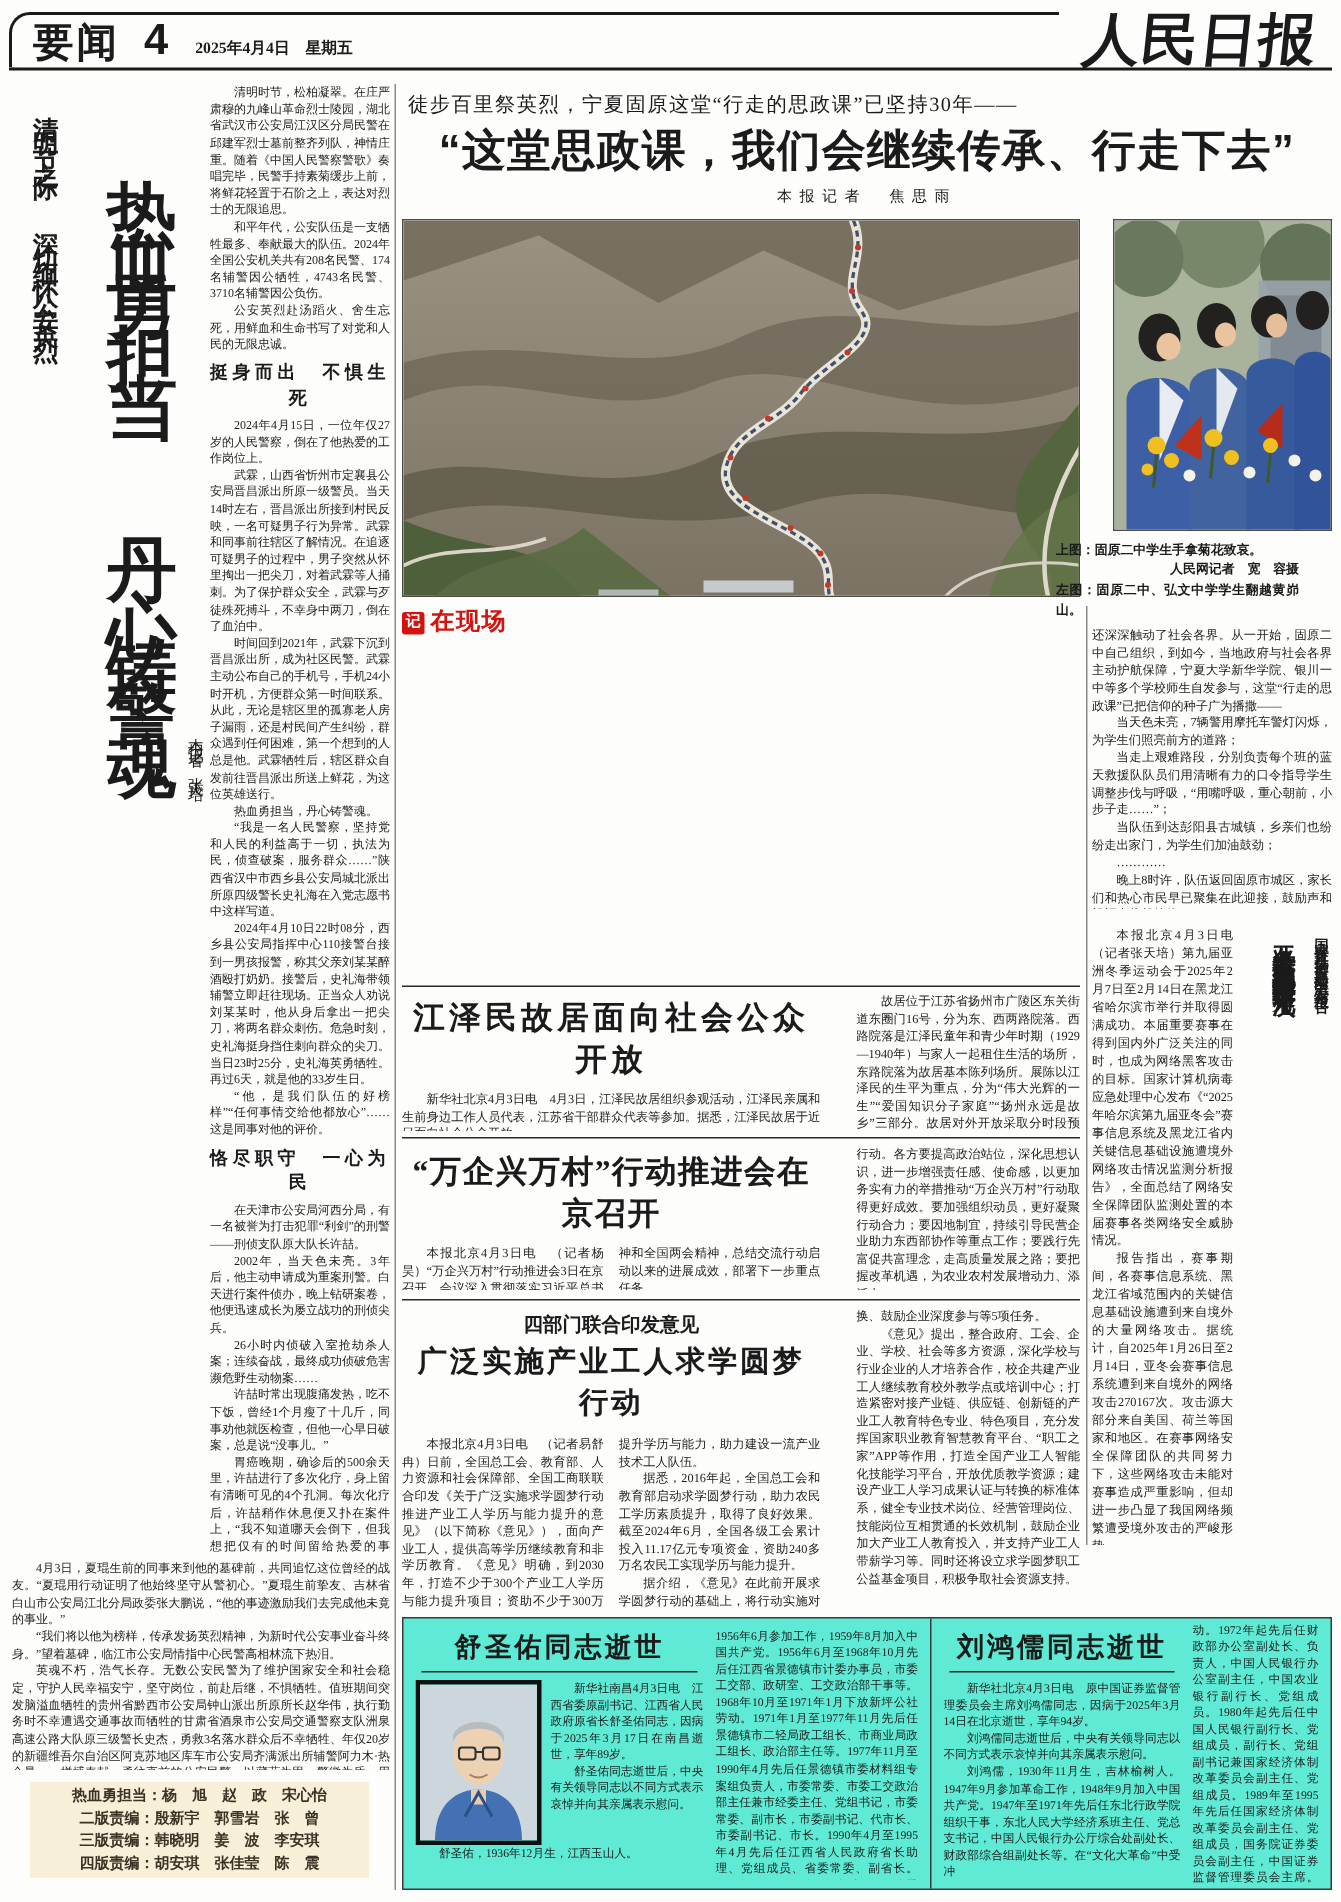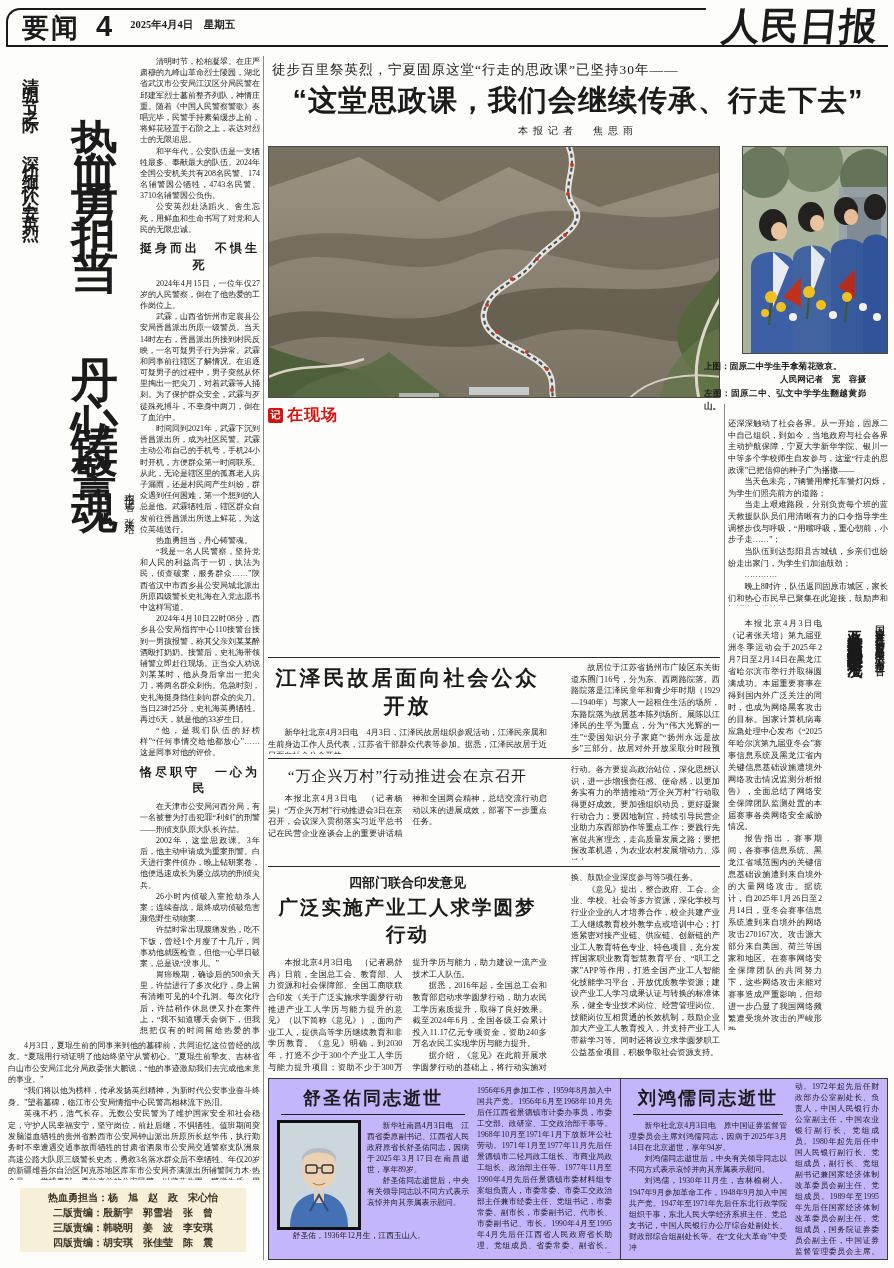--- a/index.html
+++ b/index.html
@@ -3,21 +3,21 @@
 <meta charset="utf-8">
 <style>
   * { margin:0; padding:0; box-sizing:border-box; }
   html,body { width:894px; }
   body { font-family:"Liberation Serif","DejaVu Serif",serif; background:#f4f3ef; color:#1b1b1b; }
   .page { position:relative; width:894px; height:1268px; background:#fdfdfb; overflow:hidden; }
 
   
   .band { position:absolute; left:6px; top:8px; width:700px; height:37px;
           border:2px solid #1a1a1a; border-right:none; border-bottom:none;
-          border-radius:14px 0 0 0; display:flex; padding-left:14px; }
+          border-radius:14px 0 0 0; display:flex; align-items:center; padding-left:14px; }
   .hr-top { position:absolute; left:6px; top:45px; width:882px; border-top:2px solid #1a1a1a; }
   .sec-name { font-size:27px; font-weight:900; letter-spacing:2px; }
   .sec-num { font-size:29px; font-weight:700; margin-left:16px; font-family:"Liberation Sans",sans-serif; }
   .sec-date { font-size:10.5px; font-weight:700; margin-left:18px; margin-top:8px; }
   .masthead { position:absolute; right:10px; top:1px; font-size:38px; font-weight:900;
               transform:skewX(-6deg); letter-spacing:1px; background:#fdfdfb; padding:0 6px; }
 
   
   .vline { position:absolute; width:1px; background:#8a8a8a; }
   .hrule { position:absolute; border-top:1.5px solid #2a2a2a; }
@@ -72,39 +72,39 @@
 
   
   .art-flex { position:absolute; display:flex; gap:24px; overflow:hidden; }
   .jiang { left:268px; top:662px; width:452px; height:92px; }
   .jl { width:288px; overflow:hidden; }
   .jl h2 { font-size:21px; font-weight:700; text-align:center; letter-spacing:3px; margin:2px 0 7px; }
   .sidecol { width:154px; overflow:hidden; font-size:8.2px; line-height:1.42; }
   .bodytxt { font-size:8.2px; line-height:1.42; }
   .wanqi { left:268px; top:764px; width:452px; height:96px; }
   .wl { width:288px; overflow:hidden; }
-  .wl h2 { font-size:15px; font-weight:400; text-align:center; letter-spacing:1px; margin:3px 0 7px; }
+  .wl h2 { font-size:21px; font-weight:700; text-align:center; letter-spacing:1px; margin:3px 0 7px; }
   .twocol { column-count:2; column-gap:10px; overflow:hidden; }
   .sibu { left:268px; top:872px; width:452px; height:200px; }
   .sl { width:288px; overflow:hidden; }
   .sl .k { font-size:13px; font-weight:800; text-align:center; margin:2px 0 2px; text-indent:0; }
   .sl h2 { font-size:19.5px; font-weight:700; text-align:center; letter-spacing:2px; margin:0 0 9px; }
 
   
   .yadong { position:absolute; left:728px; top:614px; width:160px; height:416px;
             display:flex; overflow:hidden; }
   .yd-body { width:94px; font-size:8.2px; line-height:1.46; overflow:hidden; padding-top:4px; }
   .yd-title { width:42px; writing-mode:vertical-rl; font-family:"Liberation Sans",sans-serif;
               font-size:15.5px; font-weight:900; letter-spacing:1.5px; line-height:1.2; padding-top:4px; }
   .yd-kicker { width:22px; writing-mode:vertical-rl; font-size:9.5px; font-weight:700;
                letter-spacing:2.5px; padding-top:4px; }
 
   
   .obits { position:absolute; left:268px; top:1078px; width:620px; height:182px;
-           border:1px solid #3a3a3a; display:flex; background:#c4b5fd; }
+           border:1px solid #3a3a3a; display:flex; background:#5eead4; }
   .obit { padding:6px 8px; display:flex; gap:8px; overflow:hidden; }
   .obit-shu { width:352px; border-right:1px solid #3a3a3a; }
   .obit-liu { flex:1;align-items:center; }
   .obit-left { overflow:hidden; }
   .obit-shu .obit-left { width:192px; }
   .obit-liu .obit-left { width:158px; }
   .obit h2 { font-family:"Liberation Sans",sans-serif; font-size:18px; font-weight:900;
              text-align:center; letter-spacing:2px; border-bottom:1.5px solid #222;
              padding-bottom:4px; margin:1px 4px 5px; }
   .obit-right { flex:1; overflow:hidden; font-size:7.8px; line-height:1.42; }
@@ -143,21 +143,21 @@
         <h4 class="sub">挺身而出　不惧生死</h4>
         <p>2024年4月15日，一位年仅27岁的人民警察，倒在了他热爱的工作岗位上。</p>
         <p>武霖，山西省忻州市定襄县公安局晋昌派出所原一级警员。当天14时左右，晋昌派出所接到村民反映，一名可疑男子行为异常。武霖和同事前往辖区了解情况。在追逐可疑男子的过程中，男子突然从怀里掏出一把尖刀，对着武霖等人捅刺。为了保护群众安全，武霖与歹徒殊死搏斗，不幸身中两刀，倒在了血泊中。</p>
         <p>时间回到2021年，武霖下沉到晋昌派出所，成为社区民警。武霖主动公布自己的手机号，手机24小时开机，方便群众第一时间联系。从此，无论是辖区里的孤寡老人房子漏雨，还是村民间产生纠纷，群众遇到任何困难，第一个想到的人总是他。武霖牺牲后，辖区群众自发前往晋昌派出所送上鲜花，为这位英雄送行。</p>
         <p>热血勇担当，丹心铸警魂。</p>
         <p>“我是一名人民警察，坚持党和人民的利益高于一切，执法为民，侦查破案，服务群众……”陕西省汉中市西乡县公安局城北派出所原四级警长史礼海在入党志愿书中这样写道。</p>
         <p>2024年4月10日22时08分，西乡县公安局指挥中心110接警台接到一男孩报警，称其父亲刘某某醉酒殴打奶奶。接警后，史礼海带领辅警立即赶往现场。正当众人劝说刘某某时，他从身后拿出一把尖刀，将两名群众刺伤。危急时刻，史礼海挺身挡住刺向群众的尖刀。当日23时25分，史礼海英勇牺牲。再过6天，就是他的33岁生日。</p>
         <p>“他，是我们队伍的好榜样”“任何事情交给他都放心”……这是同事对他的评价。</p>
         <h4 class="sub">恪尽职守　一心为民</h4>
         <p>在天津市公安局河西分局，有一名被誉为打击犯罪“利剑”的刑警——刑侦支队原大队长许喆。</p>
-        <p>2002年，这堂思政课。3年后，他主动申请成为重案刑警。白天进行案件侦办，晚上钻研案卷，他便迅速成长为屡立战功的刑侦尖兵。</p>
+        <p>2002年，当天色未亮。3年后，他主动申请成为重案刑警。白天进行案件侦办，晚上钻研案卷，他便迅速成长为屡立战功的刑侦尖兵。</p>
         <p>26小时内侦破入室抢劫杀人案；连续奋战，最终成功侦破危害濒危野生动物案……</p>
         <p>许喆时常出现腹痛发热，吃不下饭，曾经1个月瘦了十几斤，同事劝他就医检查，但他一心早日破案，总是说“没事儿。”</p>
         <p>胃癌晚期，确诊后的500余天里，许喆进行了多次化疗，身上留有清晰可见的4个孔洞。每次化疗后，许喆稍作休息便又扑在案件上，“我不知道哪天会倒下，但我想把仅有的时间留给热爱的事业。”</p>
       </div>
   </div>
   <div class="police-bottom">
       <p>4月3日，夏琨生前的同事来到他的墓碑前，共同追忆这位曾经的战友。“夏琨用行动证明了他始终坚守从警初心。”夏琨生前挚友、吉林省白山市公安局江北分局政委张大鹏说，“他的事迹激励我们去完成他未竟的事业。”</p>
       <p>“我们将以他为榜样，传承发扬英烈精神，为新时代公安事业奋斗终身。”望着墓碑，临江市公安局情指中心民警高相林流下热泪。</p>
       <p>英魂不朽，浩气长存。无数公安民警为了维护国家安全和社会稳定，守护人民幸福安宁，坚守岗位，前赴后继，不惧牺牲。值班期间突发脑溢血牺牲的贵州省黔西市公安局钟山派出所原所长赵华伟，执行勤务时不幸遭遇交通事故而牺牲的甘肃省酒泉市公安局交通警察支队洲泉高速公路大队原三级警长史杰，勇救3名落水群众后不幸牺牲、年仅20岁的新疆维吾尔自治区阿克苏地区库车市公安局齐满派出所辅警阿力木·热合曼……拼搏奉献、勇往直前的公安民警，以藏蓝为甲、警徽为盾，用热血铸就了永不褪色的精神丰碑。</p>
     </div>

